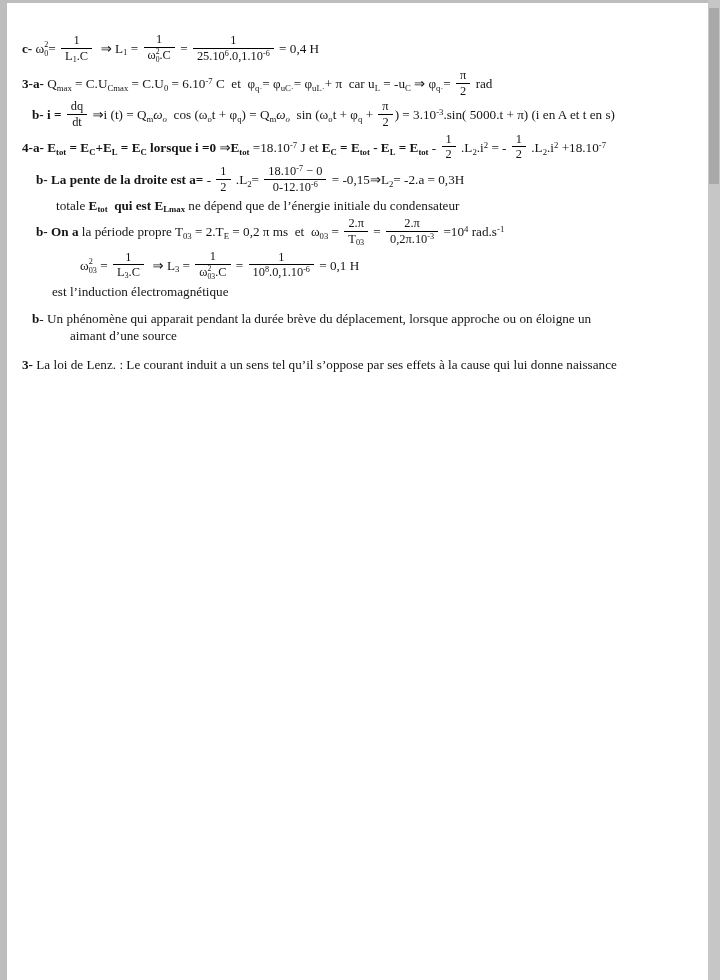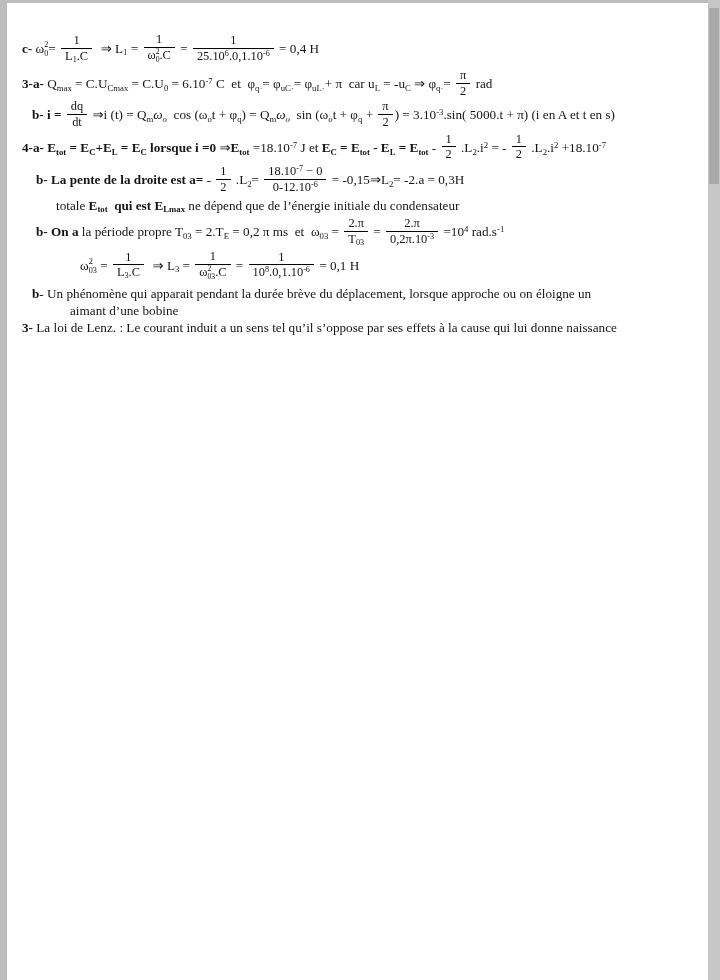--- a/index.html
+++ b/index.html
@@ -38,21 +38,22 @@
   <div class="content">
     <div id="doc-lines">
         <div class="line" style="margin-top: 6px; margin-left: 4px;"><span class="b">c- </span>ω<span class="s-stack"><span class="s-sup">2</span><span class="s-sub">0</span></span>= <span class="frac"><span class="fnum">1</span><span class="fden">L<span class="sub">1</span>.C</span></span>  ⇒ L<span class="sub">1</span> = <span class="frac"><span class="fnum">1</span><span class="fden">ω<span class="s-stack"><span class="s-sup">2</span><span class="s-sub">0</span></span>.C</span></span> = <span class="frac"><span class="fnum">1</span><span class="fden">25.10<span class="sup">6</span>.0,1.10<span class="sup">-6</span></span></span> = 0,4 H</div>
         <div class="line" style="margin-top: 4px; margin-left: 4px;"><span class="b">3-a- </span>Q<span class="sub">max</span> = C.U<span class="sub">Cmax</span> = C.U<span class="sub">0</span> = 6.10<span class="sup">-7</span> C  et  φ<span class="sub">q·</span>= φ<span class="sub">uC·</span>= φ<span class="sub">uL·</span>+ π  car u<span class="sub">L</span> = -u<span class="sub">C</span> ⇒ φ<span class="sub">q·</span>= <span class="frac"><span class="fnum">π</span><span class="fden">2</span></span> rad</div>
         <div class="line" style="margin-top: 0px; margin-left: 14px;"><span class="b">b- i = </span><span class="frac"><span class="fnum">dq</span><span class="fden">dt</span></span> ⇒i (t) = Q<span class="sub">m</span><span class="i">ω</span><span class="isub">o</span>  cos (ω<span class="sub">o</span>t + φ<span class="sub">q</span>) = Q<span class="sub">m</span><span class="i">ω</span><span class="isub">o</span>  sin (ω<span class="sub">o</span>t + φ<span class="sub">q</span> + <span class="frac"><span class="fnum">π</span><span class="fden">2</span></span>) = 3.10<span class="sup">-3</span>.sin( 5000.t + π) (i en A et t en s)</div>
         <div class="line" style="margin-top: 2px; margin-left: 4px;"><span class="b">4-a- E</span><span class="bsub">tot</span><span class="b"> = E</span><span class="bsub">C</span><span class="b">+E</span><span class="bsub">L</span><span class="b"> = E</span><span class="bsub">C</span><span class="b"> lorsque i =0 </span>⇒<span class="b">E</span><span class="bsub">tot</span> =18.10<span class="sup">-7</span> J et <span class="b">E</span><span class="bsub">C</span><span class="b"> = E</span><span class="bsub">tot</span><span class="b"> - E</span><span class="bsub">L</span><span class="b"> = E</span><span class="bsub">tot</span> - <span class="frac"><span class="fnum">1</span><span class="fden">2</span></span> .L<span class="sub">2</span>.i<span class="sup">2</span> = - <span class="frac"><span class="fnum">1</span><span class="fden">2</span></span> .L<span class="sub">2</span>.i<span class="sup">2</span> +18.10<span class="sup">-7</span></div>
         <div class="line" style="margin-top: 2px; margin-left: 18px;"><span class="b">b- La pente de la droite est a= </span>- <span class="frac"><span class="fnum">1</span><span class="fden">2</span></span> .L<span class="sub">2</span>= <span class="frac"><span class="fnum">18.10<span class="sup">-7</span> − 0</span><span class="fden">0-12.10<span class="sup">-6</span></span></span> = -0,15⇒L<span class="sub">2</span>= -2.a = 0,3H</div>
         <div class="line" style="margin-top: 0px; margin-left: 38px;">totale <span class="b">E</span><span class="bsub">tot</span><span class="b">  qui est E</span><span class="bsub">Lmax</span> ne dépend que de l’énergie initiale du condensateur</div>
         <div class="line" style="margin-top: 4px; margin-left: 18px;"><span class="b">b- On a </span>la période propre T<span class="sub">03</span> = 2.T<span class="sub">E</span> = 0,2 π ms  et  ω<span class="sub">03</span> = <span class="frac"><span class="fnum">2.π</span><span class="fden">T<span class="sub">03</span></span></span> = <span class="frac"><span class="fnum">2.π</span><span class="fden">0,2π.10<span class="sup">-3</span></span></span> =10<span class="sup">4</span> rad.s<span class="sup">-1</span></div>
         <div class="line" style="margin-top: 2px; margin-left: 62px;">ω<span class="s-stack"><span class="s-sup">2</span><span class="s-sub">03</span></span> = <span class="frac"><span class="fnum">1</span><span class="fden">L<span class="sub">3</span>.C</span></span>  ⇒ L<span class="sub">3</span> = <span class="frac"><span class="fnum">1</span><span class="fden">ω<span class="s-stack"><span class="s-sup">2</span><span class="s-sub">03</span></span>.C</span></span> = <span class="frac"><span class="fnum">1</span><span class="fden">10<span class="sup">8</span>.0,1.10<span class="sup">-6</span></span></span> = 0,1 H</div>
-        <div class="line" style="margin-top: 2px; margin-left: 14px;"><span class="b">b</span>- Un phénomène qui apparait pendant la durée brève du déplacement, lorsque approche ou on éloigne un</div>
-        <div class="line" style="margin-top: 0px; margin-left: 52px;">aimant d’une bobine</div>
-        <div class="line" style="margin-top: 0; margin-left: 4px;"><span class="b">3-</span> La loi de Lenz. : Le courant induit a un sens tel qu’il s’oppose par ses effets à la cause qui lui donne naissance</div>
+        <div class="line" style="margin-top: 0px; margin-left: 34px;">est l’induction électromagnétique</div>
+        <div class="line" style="margin-top: 10px; margin-left: 14px;"><span class="b">b</span>- Un phénomène qui apparait pendant la durée brève du déplacement, lorsque approche ou on éloigne un</div>
+        <div class="line" style="margin-top: 0px; margin-left: 52px;">aimant d’une source</div>
+        <div class="line" style="margin-top: 12px; margin-left: 4px;"><span class="b">3-</span> La loi de Lenz. : Le courant induit a un sens tel qu’il s’oppose par ses effets à la cause qui lui donne naissance</div>
       </div>
   </div>
   <div class="scroll-track">
     <div class="scroll-thumb"></div>
   </div>
 </div>
 
 </body></html>

